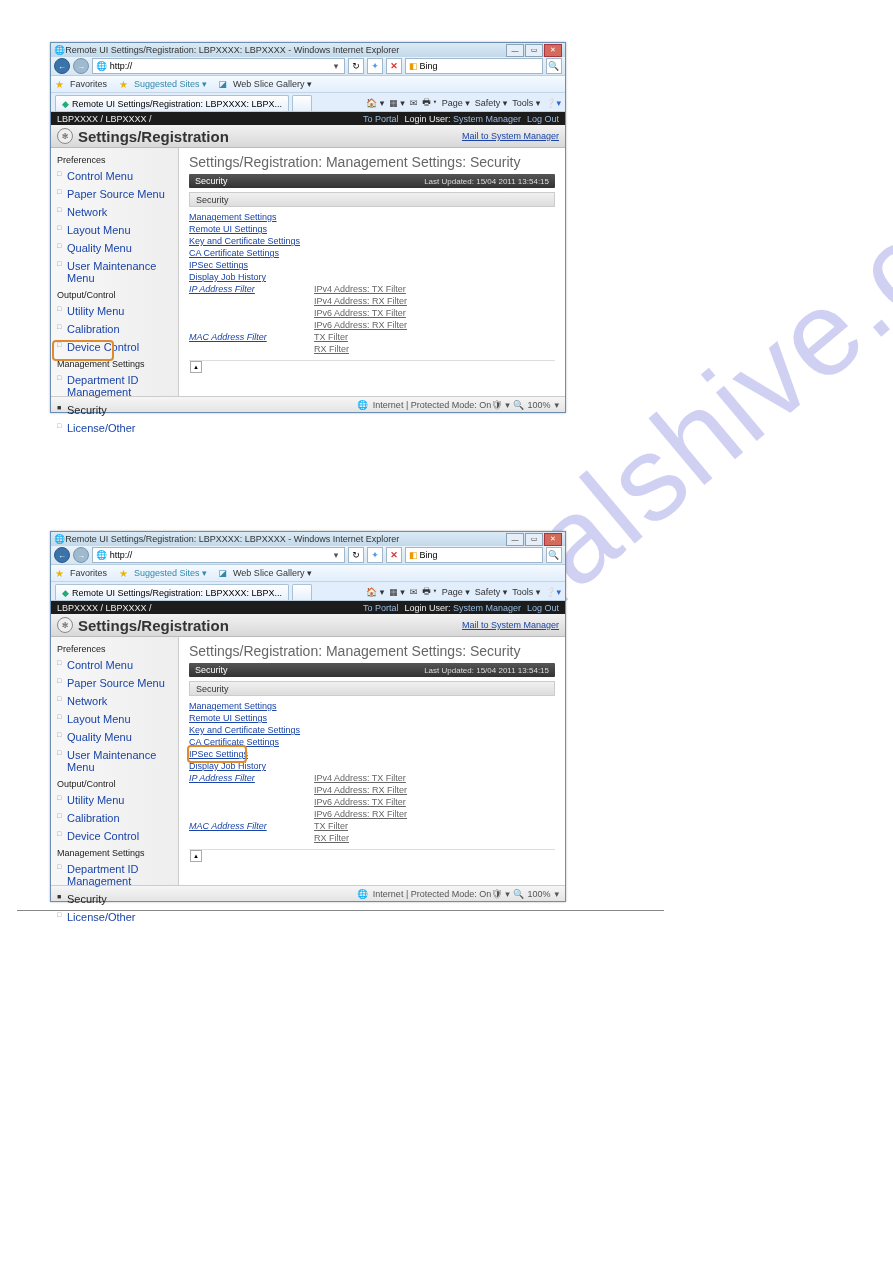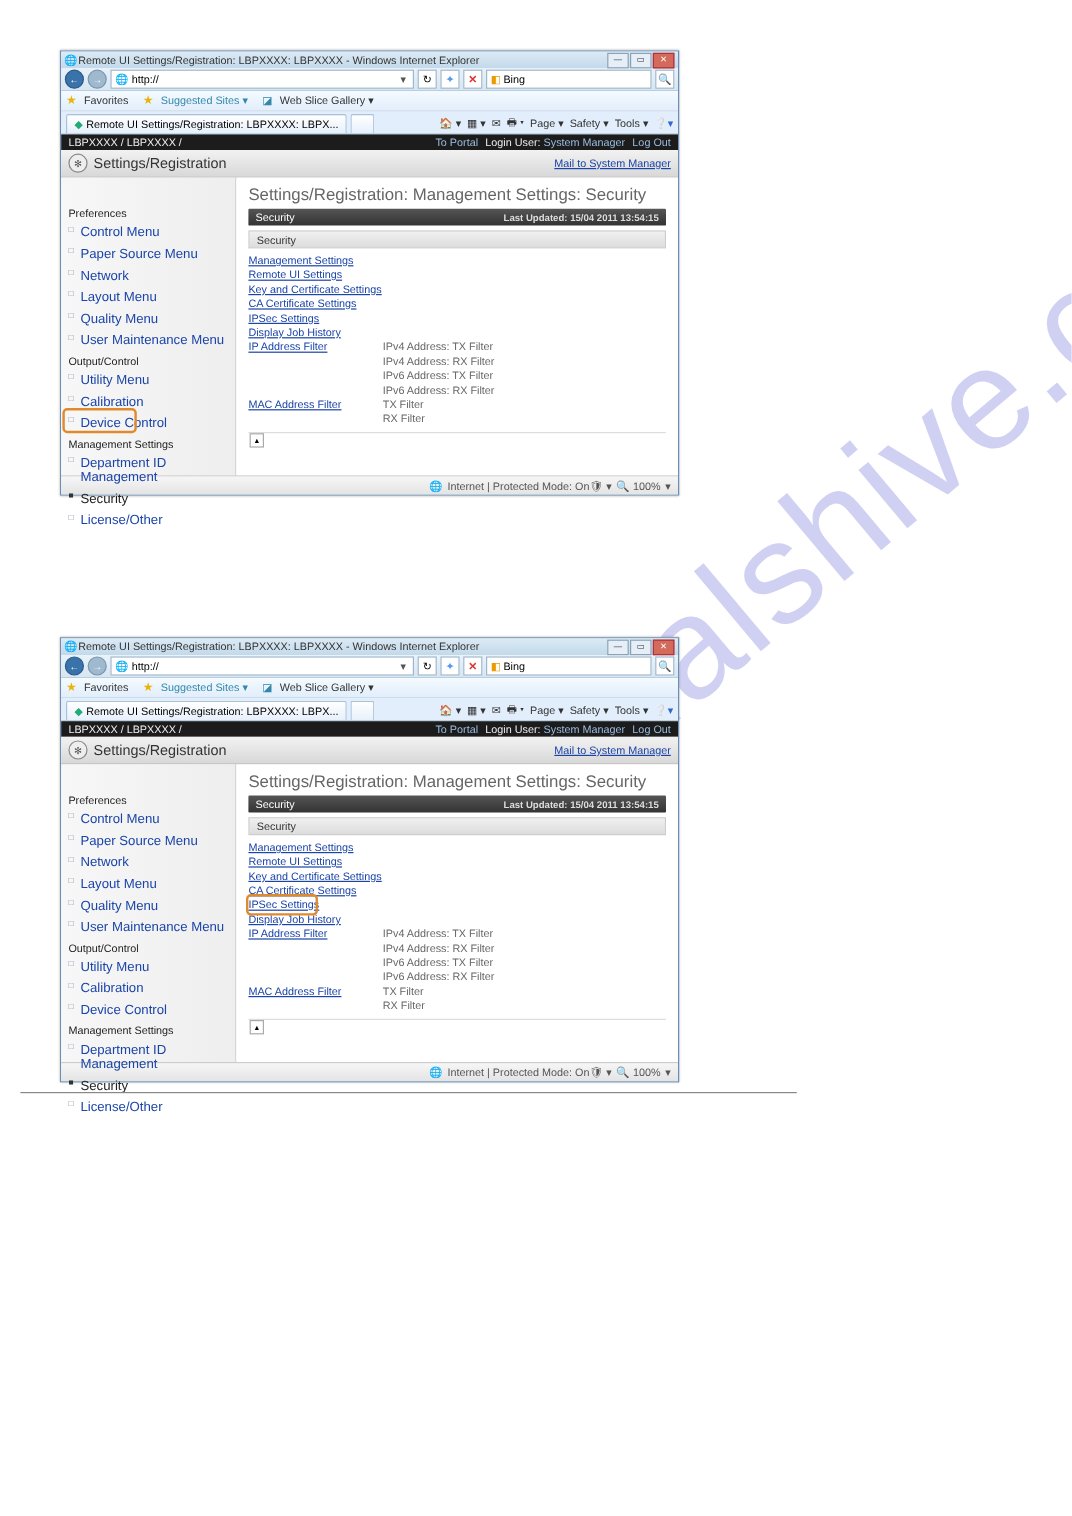--- a/index.html
+++ b/index.html
@@ -84,28 +84,28 @@
   .devicebar .right { margin-left:auto; display:flex; gap:6px; }
   .devicebar a { color:#9bbce0; text-decoration:none;text-align:right; }
   .pagehead {
     height: 22px;
     background: linear-gradient(to bottom,#f2f2f2,#d8d8d8);
     border-bottom:1px solid #bbb;
     display:flex; align-items:center;
     padding:0 6px;
   }
   .gear-small { width:14px; height:14px; border:1px solid #888; border-radius:50%; margin-right:5px; background:#eee; display:flex;align-items:center;justify-content:center; font-size:8px; color:#555;}
-  .pagehead-title { font-weight:normal; font-size:12px; color:#333;}
+  .pagehead-title { font-weight:bold; font-size:15px; color:#333;}
   .mailto { margin-left:auto; font-size:9px; color:#1a44a8; text-decoration:underline;}
   .body-split { display:flex; height:248px; }
   .leftnav {
-    width: 146px;
+    width: 128px;
     background: linear-gradient(to right,#f7f7f7,#eee);
     border-right:1px solid #ccc;
-    padding:22px 2px 4px 6px;
+    padding:4px 2px 4px 6px;
     box-sizing:border-box;
   }
   .nav-cat { font-size:9px; color:#222; padding:3px 0 2px; font-weight:normal; }
   .nav-item { font-size:11px; color:#1a44a8; padding:3px 0 3px 10px; position:relative; }
   .nav-item::before { content:"□"; position:absolute; left:0; top:3px; font-size:7px; color:#88a; }
   .nav-item.sel { color:#222; }
   .nav-item.sel::before { content:"■"; color:#333; }
   .highlight-box {
     position:absolute;
     border:2px solid #e08a2e;
@@ -120,35 +120,35 @@
   }
   .breadcrumb { font-size:14px; color:#666; margin-bottom:4px; }
   .darkbar {
     height:14px;
     background: linear-gradient(to bottom,#555,#333);
     color:#fff;
     display:flex; align-items:center; padding:0 6px;
     font-size:9px;
     border-radius:1px;
   }
-  .darkbar .ts { margin-left:auto; font-size:8px; color:#ddd;font-weight:bold;}
+  .darkbar .ts { margin-left:auto; font-size:8px; color:#ddd;}
   .greybar {
     height:13px;
     background: linear-gradient(to bottom,#f0f0f0,#ddd);
     border:1px solid #ccc;
     margin-top:4px;
     padding:0 6px;
     display:flex; align-items:center;
     font-size:9px; color:#333;
   }
   .linklist { margin-top:5px; }
   .link-row { display:flex; font-size:9px; margin:2px 0; }
   .link-row a { color:#1a44a8; text-decoration:underline; }
-  .link-col1 { width:112px; }
-  .link-col2 { color:#666; }
+  .link-col1 { width:125px;font-style:italic; }
+  .link-col2 { color:#666;text-decoration:underline; }
   .footer-row { height:12px; margin-top:6px; border-top:1px solid #ddd; display:flex; align-items:center;}
   .footer-row .square { width:10px; height:10px; border:1px solid #aaa; margin-left:1px; display:flex;align-items:center;justify-content:center; font-size:7px;}
   .statusbar {
     height:15px;
     background: linear-gradient(to bottom,#f6f6f6,#e4e4e4);
     border-top:1px solid #ccc;
     display:flex; align-items:center;
     padding:0 6px; font-size:9px; color:#555;
   }
   .statusbar .globe { color:#2a7aa8; margin-right:4px; }

